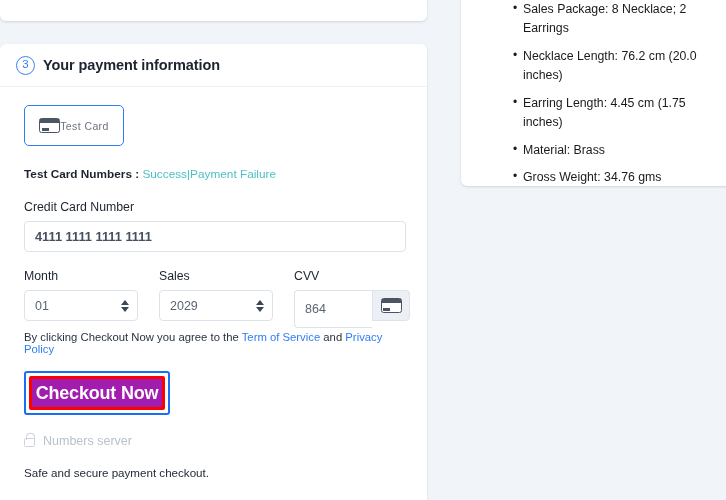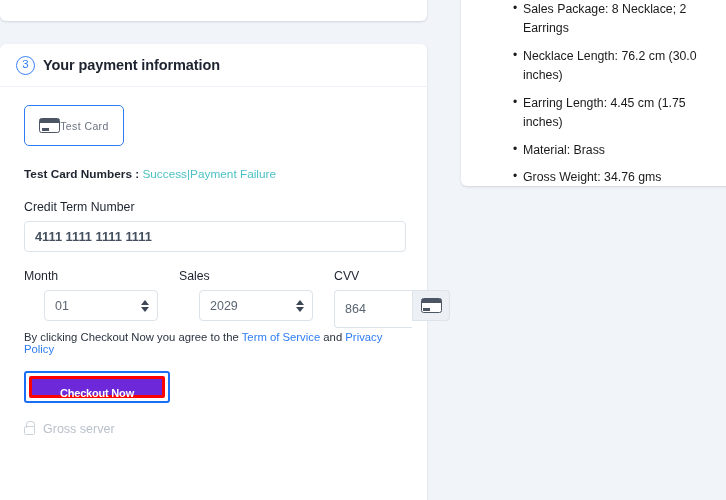--- a/index.html
+++ b/index.html
@@ -168,21 +168,21 @@
     background: #fff;
     outline: none;
   }
 
   
   #expiry-row {
     display: flex;
     margin-top: 17px;
     gap: 21px;
   }
-  .sel-wrap { position: relative; margin-left: 20px; }
+  .sel-wrap { position: relative; }
   .mini-select {
     width: 114px;
     height: 31px;
     border: 1px solid #dde3ea;
     border-radius: 4px;
     padding: 0 24px 0 10px;
     font-family: "Liberation Sans", sans-serif;
     font-size: 12.5px;
     color: #5a6573;
     background: #fff;
@@ -259,26 +259,26 @@
     background: #fff;
   }
   #checkout-inner {
     border: 3px solid #ff0000;
     border-radius: 2px;
     padding: 0;
   }
   #checkout-button {
     display: block;
     width: 100%;
-    height: 16px;
-    background: #6d28d9;
+    height: 28px;
+    background: #a21caf;
     border: none;
     color: #fff;
     font-family: "Liberation Sans", sans-serif;
-    font-size: 11px;
+    font-size: 18px;
     font-weight: 700;
     letter-spacing: -0.2px;
     cursor: pointer;
     line-height: 28px;
     padding: 0;
   }
 
   
   #secure-row {
     display: flex;
@@ -376,21 +376,21 @@
         <span class="cardglyph"></span>
         <span class="chip-label">Test  Card</span>
       </div>
 
       <div id="testcard-line">
         <span>Test Card Numbers :</span>
         <a class="tlink">Success</a><span class="sep">|</span><a class="tlink">Payment Failure</a>
       </div>
 
       <div id="ccnum-block">
-        <label class="field-label">Credit Term Number</label>
+        <label class="field-label">Credit Card Number</label>
         <input id="ccnum-input" type="text" value="4111 1111 1111 1111" style="">
       </div>
 
       <div id="expiry-row">
 
         <div>
           <label class="field-label">Month</label>
           <div class="sel-wrap">
             <select class="mini-select">
               <option>01</option>
@@ -435,30 +435,31 @@
       </div>
 
       <div id="checkout-wrap">
         <div id="checkout-inner">
           <button id="checkout-button">Checkout Now</button>
         </div>
       </div>
 
       <div id="secure-row">
         <span id="lock-icon"></span>
-        <span id="secure-text">Gross server</span>
-      </div>
-
+        <span id="secure-text">Numbers server</span>
+      </div>
+
+      <div id="safe-text">Safe and secure payment checkout.</div>
 
     </div>
   </div>
 </div>
 
 <div id="right-card">
 
   <ul id="specs-list">
     <li>Sales Package: 8 Necklace; 2 Earrings</li>
-    <li>Necklace Length: 76.2 cm (30.0 inches)</li>
+    <li>Necklace Length: 76.2 cm (20.0 inches)</li>
     <li>Earring Length: 4.45 cm (1.75 inches)</li>
     <li>Material: Brass</li>
     <li>Gross Weight: 34.76 gms</li>
   </ul>
 </div>
 
 </body></html>

